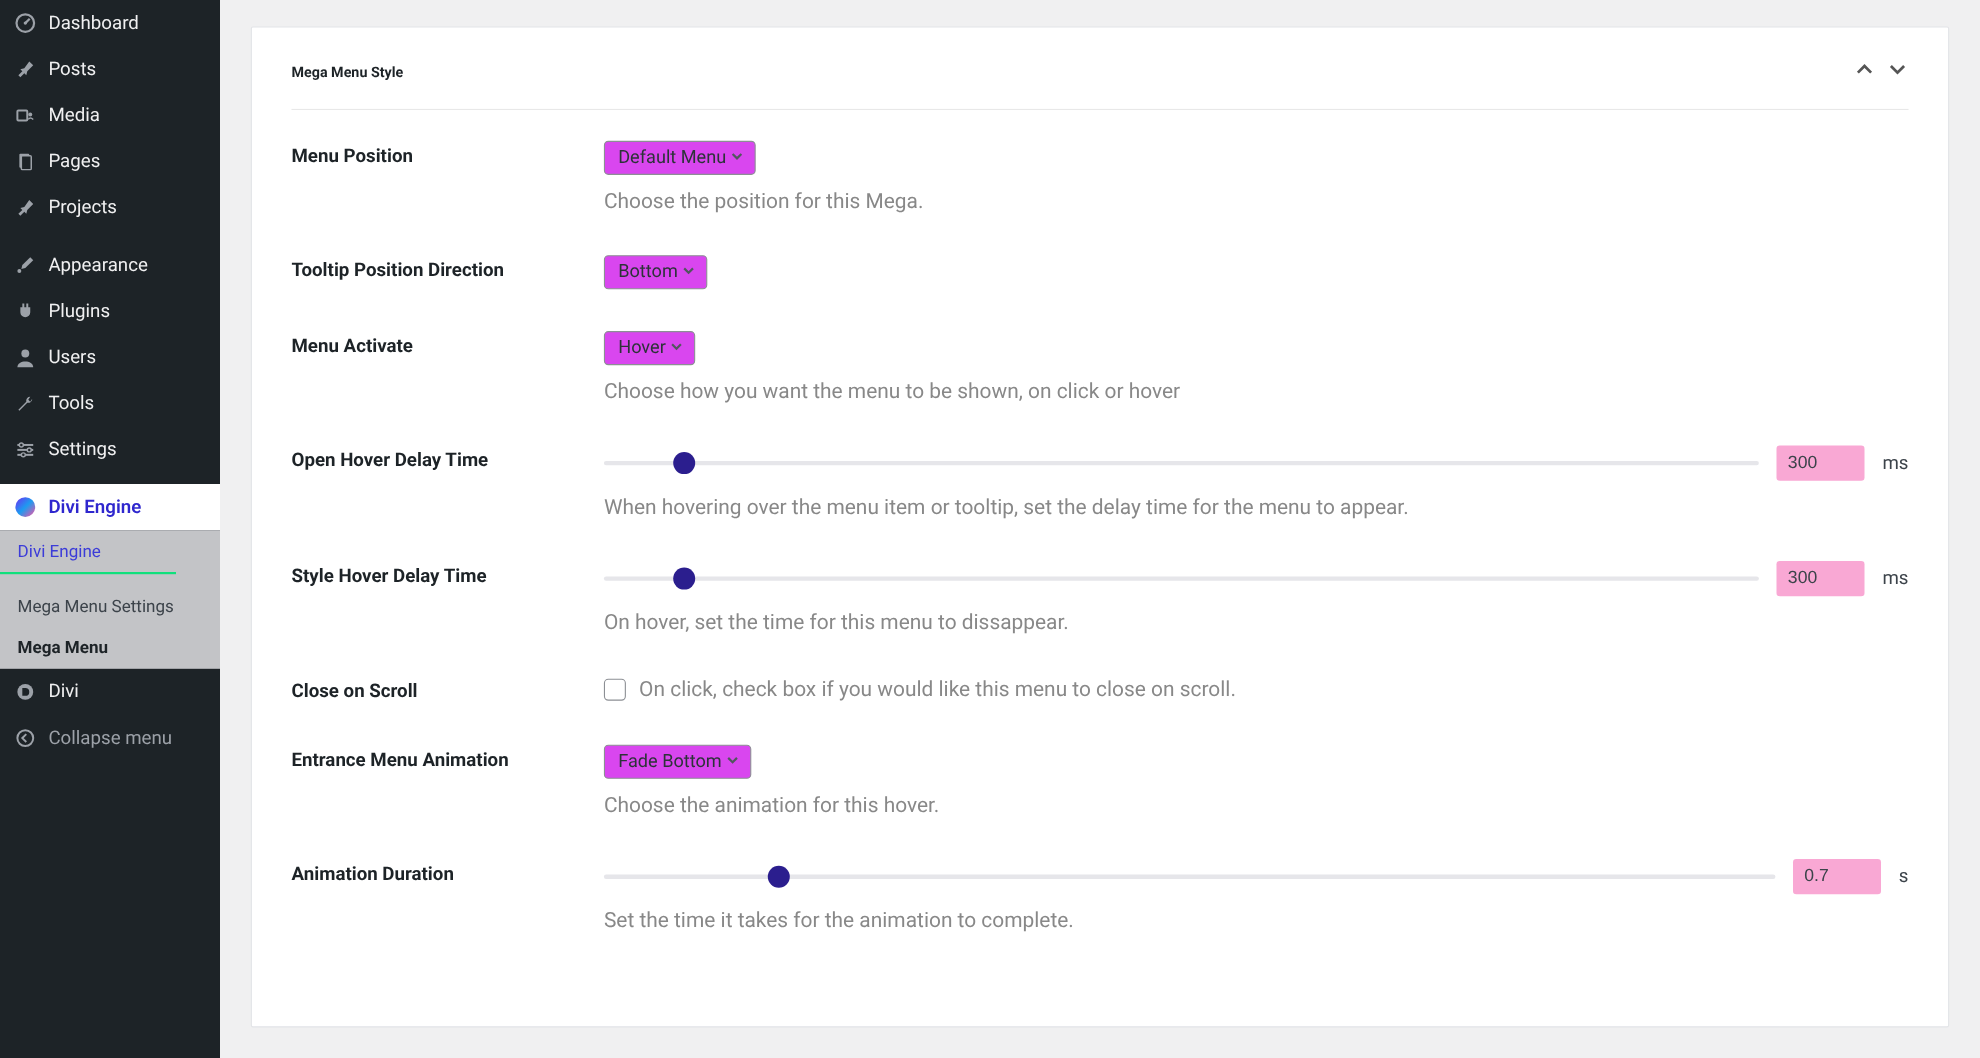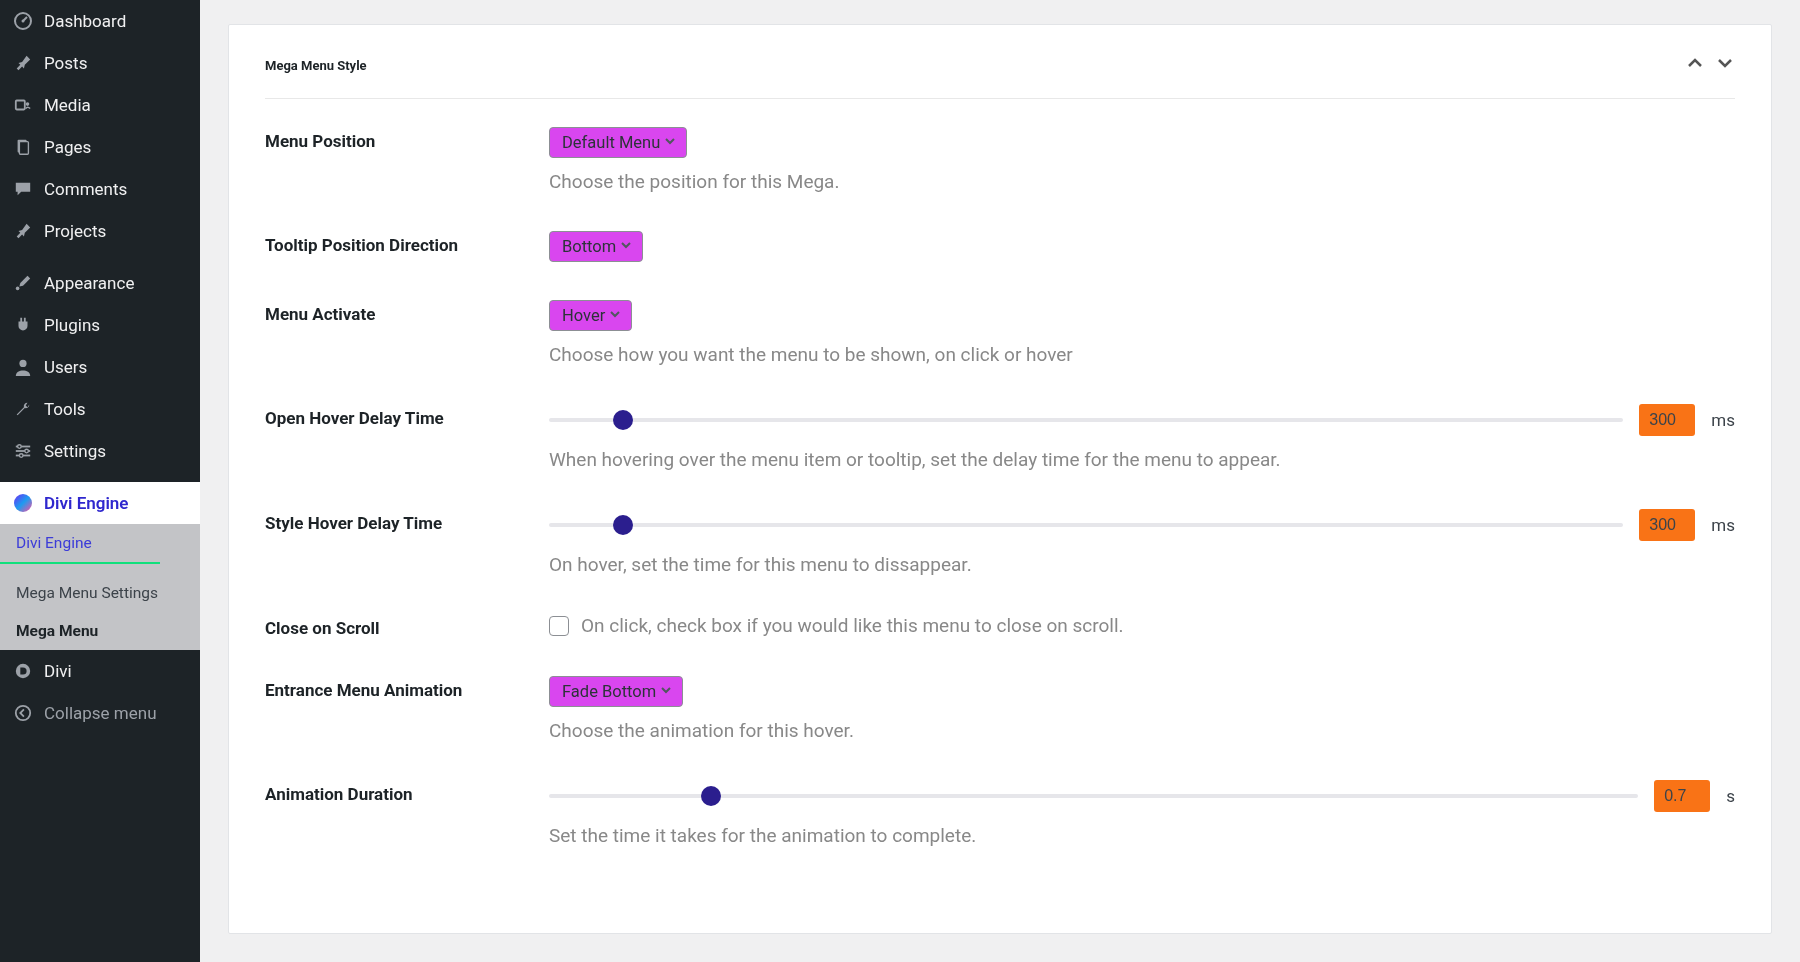--- a/index.html
+++ b/index.html
@@ -135,22 +135,22 @@
   border-radius: 2px;
 }
 .slider-thumb {
   width: 20px; height: 20px;
   background: #2b1e8e;
   border-radius: 50%;
   position: absolute;
   top: -8px;
 }
 .num-input {
-  width: 56px;
-  background: #f97316;
+  width: 80px;
+  background: #f9a8d4;
   border: none;
   padding: 7px 10px;
   font-size: 16px;
   color: #3c434a;
   border-radius: 3px;
 }
 .unit { font-size: 17px; color: #3c434a; }
 .checkbox-row {
   display: flex;
   align-items: center;
@@ -204,28 +204,20 @@
     <span class="label">Media</span>
   </div>
   <div class="menu-item">
     <span class="icon">
       <svg viewBox="0 0 20 20" width="18" height="18" fill="#9ca1a8">
           <rect x="4" y="2" width="10" height="14" rx="1"></rect>
           <rect x="6" y="4" width="10" height="14" rx="1" fill="#1d2327" stroke="#9ca1a8" stroke-width="1.5"></rect>
         </svg>
     </span>
     <span class="label">Pages</span>
-  </div>
-  <div class="menu-item">
-    <span class="icon">
-      <svg viewBox="0 0 20 20" width="18" height="18" fill="#9ca1a8">
-          <path d="M2 3h16v10H8l-4 4v-4H2z"></path>
-        </svg>
-    </span>
-    <span class="label">Comments</span>
   </div>
   <div class="menu-item">
     <span class="icon">
       <svg viewBox="0 0 20 20" width="18" height="18" fill="#9ca1a8">
           <path d="M14 2l4 4-6 6-1 4-2-2-4 4-2-2 4-4-2-2 4-1z"></path>
         </svg>
     </span>
     <span class="label">Projects</span>
   </div>
 

